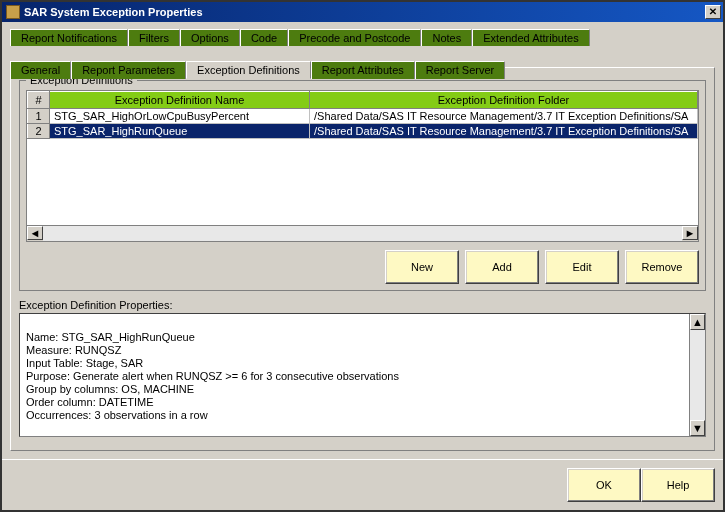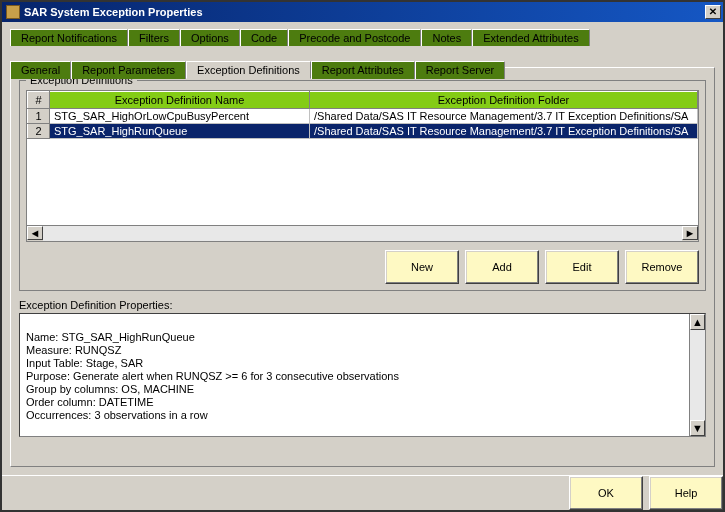--- a/index.html
+++ b/index.html
@@ -163,22 +163,22 @@
   }
   .vscroll .arrow {
     height:16px;
     background:#d4d0c8;
     border:1px solid #fff;
     border-right-color:#404040; border-bottom-color:#404040;
     display:flex; align-items:center; justify-content:center;
   }
   .vscroll .track { flex:1; background:#e8e8e8; }
   .footer-btns {
-    display:flex; justify-content:flex-end; gap:6px;
-    border-top:1px solid #fff;
+    display:flex; justify-content:flex-end; gap:0;
+    padding:8px; border-top:1px solid #fff;
   }
 </style>
 </head>
 <body>
 
 <div class="window">
   <div class="titlebar">
     <div class="app-icon"></div>
     <div class="title">SAR System Exception Properties</div>
     <div class="close">✕</div>

